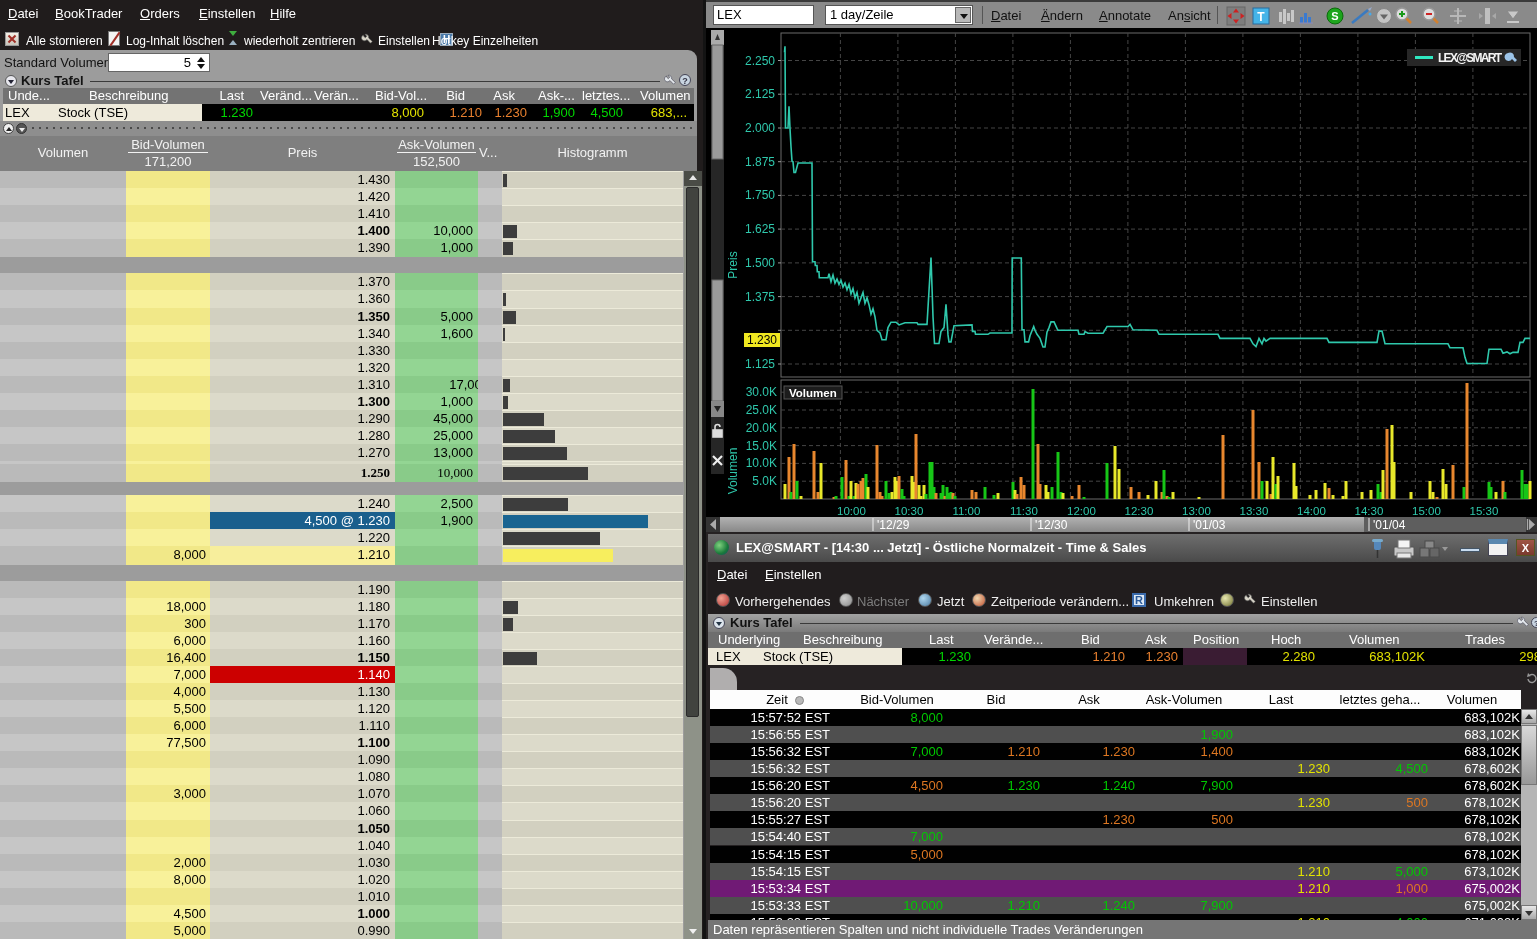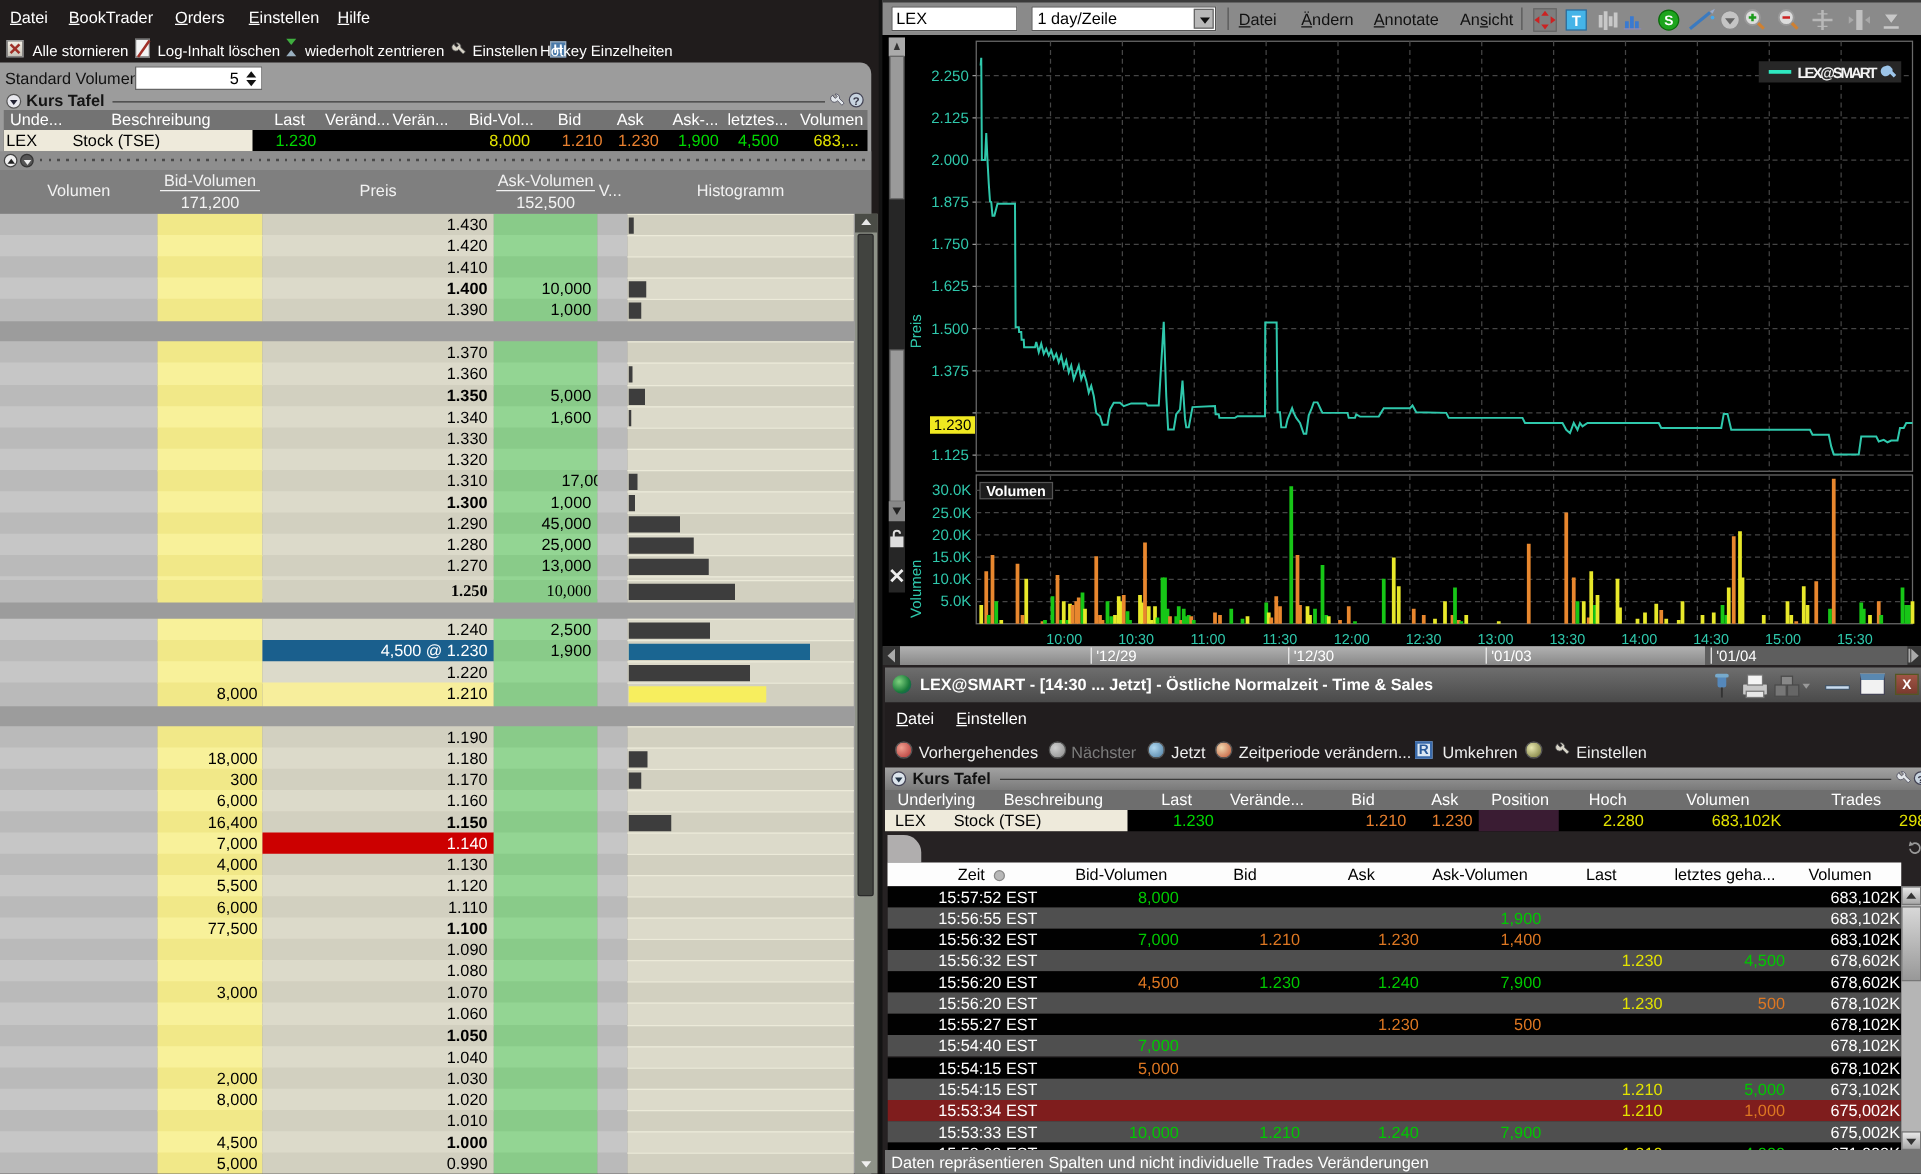--- a/index.html
+++ b/index.html
@@ -1195,21 +1195,21 @@
 <span class="abs" style="right:691px;top:1px;">15:54:15 EST</span>
 <span class="abs" style="right:578px;top:1px;color:#dd7722;">5,000</span>
 <span class="abs" style="right:1px;top:1px;">678,102K</span>
 </div>
 <div class="abs" style="left:0;top:153.5px;width:811px;height:17.06px;background:#4f4f4f;color:#fff;">
 <span class="abs" style="right:691px;top:1px;">15:54:15 EST</span>
 <span class="abs" style="right:191px;top:1px;color:#e3e300;">1.210</span>
 <span class="abs" style="right:93px;top:1px;color:#00c800;">5,000</span>
 <span class="abs" style="right:1px;top:1px;">673,102K</span>
 </div>
-<div class="abs" style="left:0;top:170.6px;width:811px;height:17.06px;background:#7f1d1d;color:#fff;">
+<div class="abs" style="left:0;top:170.6px;width:811px;height:17.06px;background:#701a75;color:#fff;">
 <span class="abs" style="right:691px;top:1px;">15:53:34 EST</span>
 <span class="abs" style="right:191px;top:1px;color:#e3e300;">1.210</span>
 <span class="abs" style="right:93px;top:1px;color:#dd7722;">1,000</span>
 <span class="abs" style="right:1px;top:1px;">675,002K</span>
 </div>
 <div class="abs" style="left:0;top:187.7px;width:811px;height:17.06px;background:#4f4f4f;color:#fff;">
 <span class="abs" style="right:691px;top:1px;">15:53:33 EST</span>
 <span class="abs" style="right:578px;top:1px;color:#00c800;">10,000</span>
 <span class="abs" style="right:481px;top:1px;color:#00c800;">1.210</span>
 <span class="abs" style="right:386px;top:1px;color:#00c800;">1.240</span>

